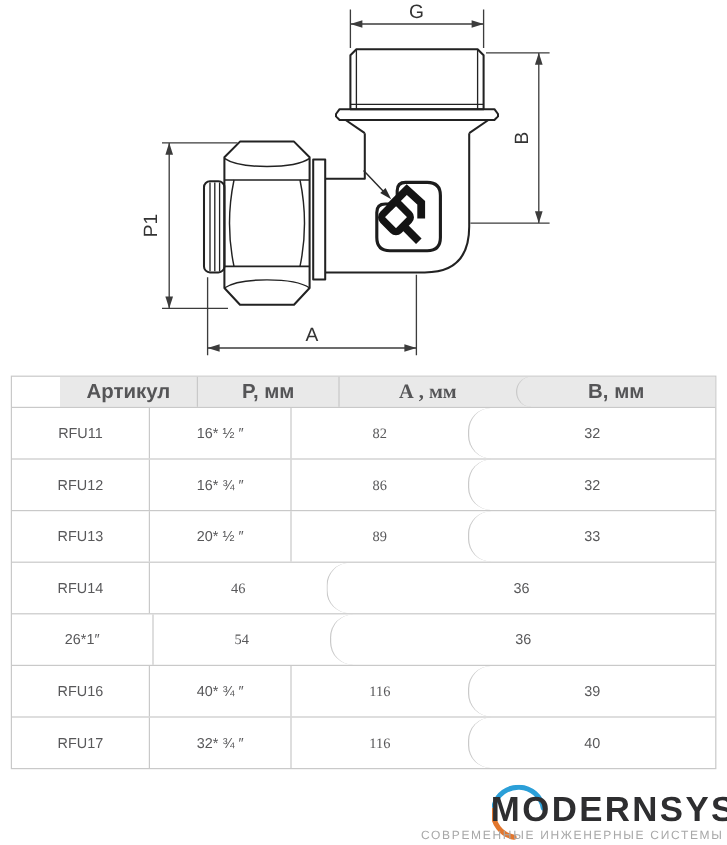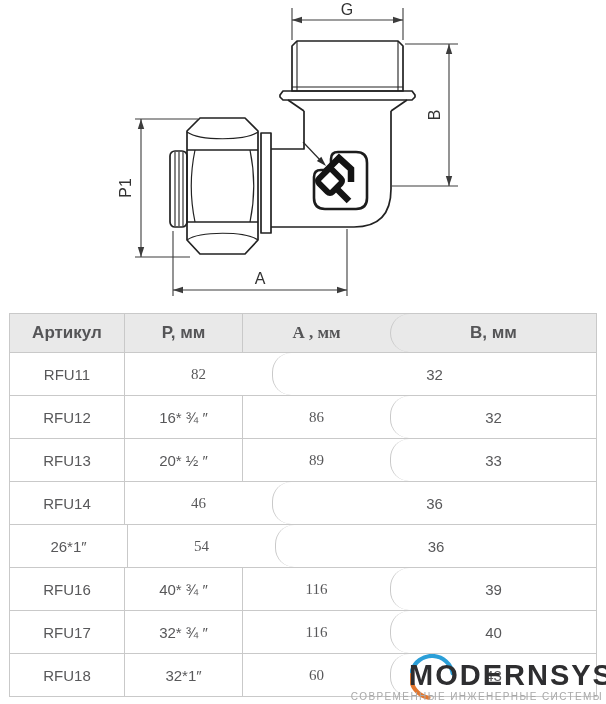--- a/index.html
+++ b/index.html
@@ -8,24 +8,24 @@
     background:#ffffff; font-family:"Liberation Sans", sans-serif;
   }
   
   .drawing { position:absolute; left:0; top:0; width:606px; height:310px; }
   
   .spec-table {
     position:absolute; left:9px; top:313px; width:586px;
     border:1px solid #c9c9c9; background:#ffffff;
   }
   .spec-row { display:flex; height:42px; border-top:1px solid #c9c9c9; }
-  .spec-row.header { height:38px; border-top:none; background:#e9e9e9; }
+  .spec-row.header { height:25px; border-top:none; background:#e9e9e9;margin-left:40px; }
   .spec-cell {
     display:flex; align-items:center; justify-content:center;
-    border-left:1px solid #c9c9c9; color:#58585a; font-size:15px;
+    border-left:1px solid #c9c9c9; color:#58585a; font-size:12px;
   }
   .spec-cell:first-child { border-left:none; }
   .spec-row.header .spec-cell { color:#555557; font-size:17px; font-weight:bold; }
   .col-0 { width:114px; } .col-1 { width:117px; } .col-2 { width:147px;font-family:Liberation Serif, serif; }
   .col-3 { flex:1;border-radius:19px; }
   
   .logo { position:absolute; left:396px; top:650px; width:210px; height:54px; }
   .logo-ring { position:absolute; left:14px; top:4px; }
   .logo-word {
     position:absolute; left:13px; top:11px; font-size:29px; font-weight:bold;
@@ -127,20 +127,21 @@
 
 <div class="spec-table">
     <div class="spec-row header">
       <div class="spec-cell col-0">Артикул</div>
       <div class="spec-cell col-1">P, мм</div>
       <div class="spec-cell col-2">А , мм</div>
       <div class="spec-cell col-3">B, мм</div>
     </div>
     <div class="spec-row">
       <div class="spec-cell col-0">RFU11</div>
+      <div class="spec-cell col-1">16* ½ ″</div>
       <div class="spec-cell col-2">82</div>
       <div class="spec-cell col-3">32</div>
     </div>
     <div class="spec-row">
       <div class="spec-cell col-0">RFU12</div>
       <div class="spec-cell col-1">16* ¾ ″</div>
       <div class="spec-cell col-2">86</div>
       <div class="spec-cell col-3">32</div>
     </div>
     <div class="spec-row">
@@ -164,26 +165,20 @@
       <div class="spec-cell col-1">40* ¾ ″</div>
       <div class="spec-cell col-2">116</div>
       <div class="spec-cell col-3">39</div>
     </div>
     <div class="spec-row">
       <div class="spec-cell col-0">RFU17</div>
       <div class="spec-cell col-1">32* ¾ ″</div>
       <div class="spec-cell col-2">116</div>
       <div class="spec-cell col-3">40</div>
     </div>
-    <div class="spec-row">
-      <div class="spec-cell col-0">RFU18</div>
-      <div class="spec-cell col-1">32*1″</div>
-      <div class="spec-cell col-2">60</div>
-      <div class="spec-cell col-3">43</div>
-    </div>
   </div>
 
 <div class="logo">
   <svg class="logo-ring" width="48" height="50" viewBox="0 0 48 50">
     <path d="M 1.7,17.6 A 21,21 0 0 1 42.7,19.4" fill="none" stroke="#2b9fd8" stroke-width="4.2" stroke-linecap="round"></path>
     <path d="M 18.4,43.7 A 21,21 0 0 1 1.1,21.2" fill="none" stroke="#e2762d" stroke-width="4.2" stroke-linecap="round"></path>
   </svg>
   <div class="logo-word">MODERNSYS</div>
   <div class="logo-tag">СОВРЕМЕННЫЕ ИНЖЕНЕРНЫЕ СИСТЕМЫ</div>
 </div>

